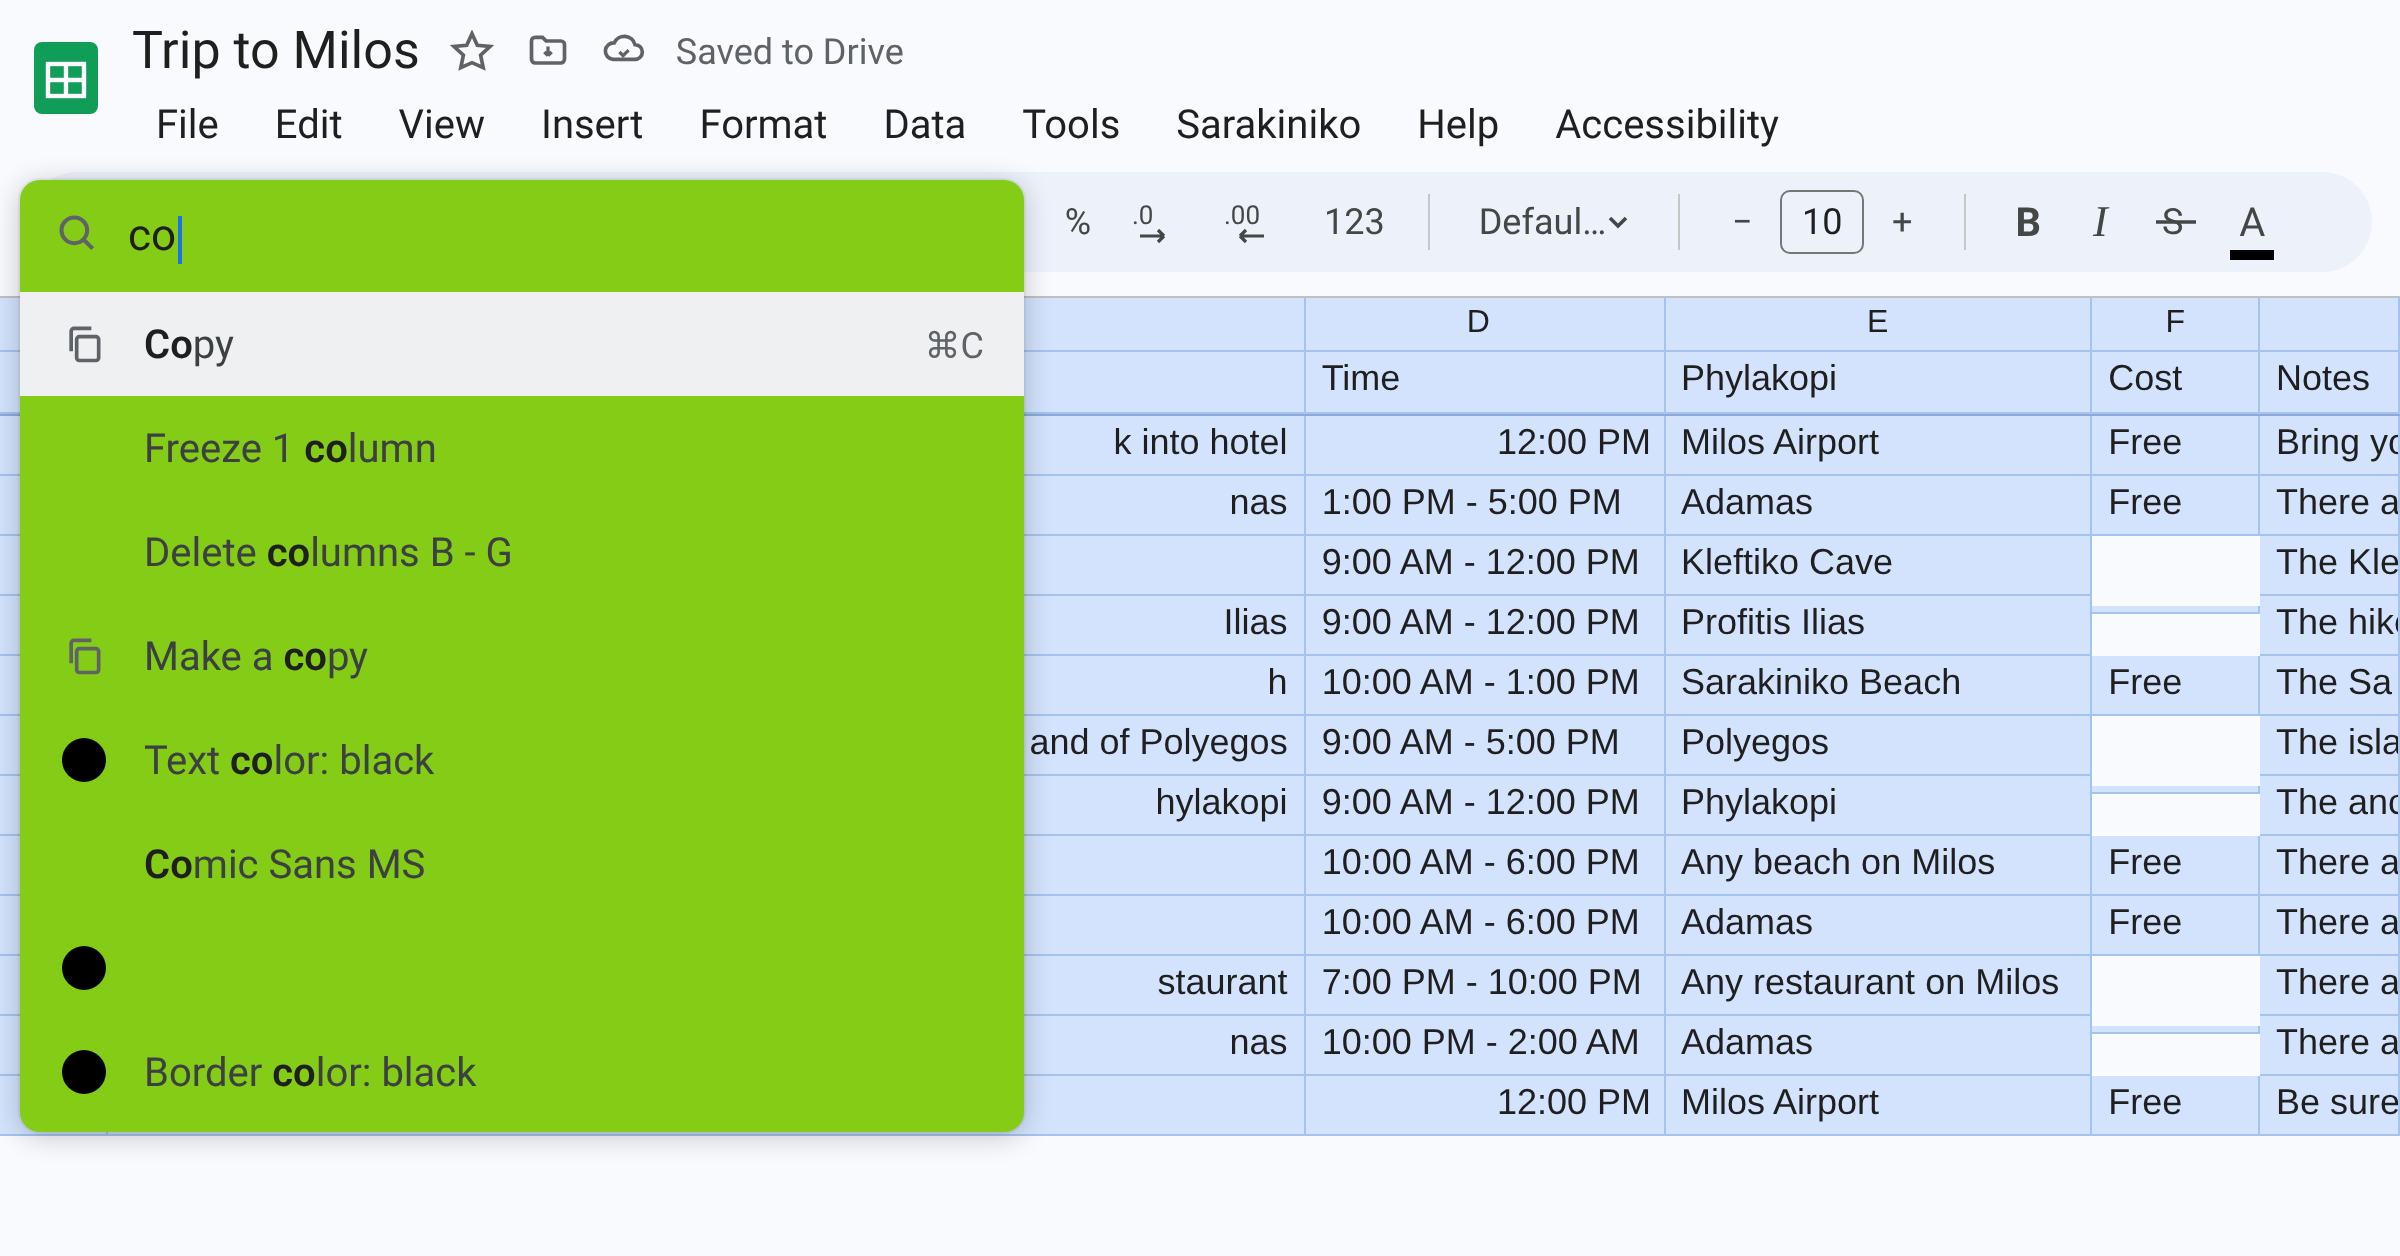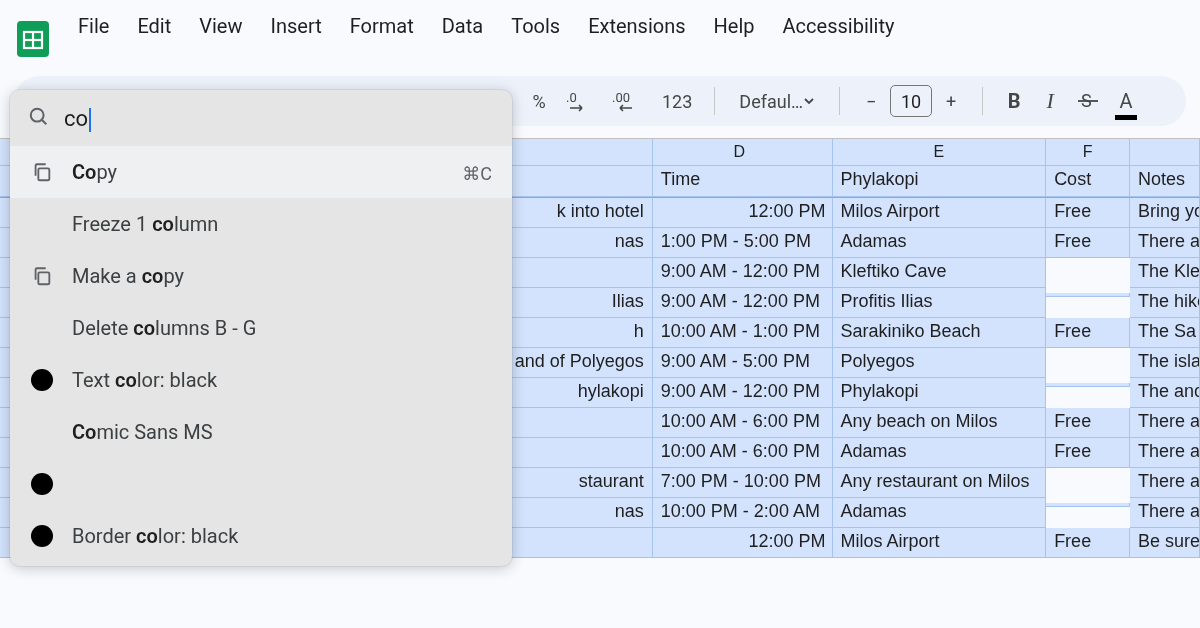--- a/index.html
+++ b/index.html
@@ -104,21 +104,21 @@
   .c-f { width:84px; }
   .c-f.r { text-align:left; padding-right:6px;margin-top:35px;}
   .c-g { flex:1; min-width:70px;}
   .hrow .cell { font-weight:400; color:#1f1f1f; }
 
   
   .popup {
     position:absolute;
     left:10px; top:90px;
     width:502px;
-    background:#e5e5e5;
+    background:#84cc16;
     border-radius:10px;
     box-shadow: 0 2px 14px rgba(0,0,0,0.22), 0 0 0 1px rgba(0,0,0,0.05);
     z-index:50;
     overflow:hidden;
     padding-bottom:4px;
   }
   .search-row {
     display:flex; align-items:center; gap:14px;
     padding: 16px 18px 14px 18px;
   }
@@ -143,29 +143,50 @@
 <div class="header">
   <div class="logo">
     <svg viewBox="0 0 40 40">
         <rect x="4" y="2" width="32" height="36" rx="4" fill="#0f9d58"></rect>
         <rect x="11" y="13" width="18" height="16" fill="none" stroke="#fff" stroke-width="2.2"></rect>
         <line x1="11" y1="21" x2="29" y2="21" stroke="#fff" stroke-width="2.2"></line>
         <line x1="20" y1="13" x2="20" y2="29" stroke="#fff" stroke-width="2.2"></line>
       </svg>
   </div>
   <div class="title-block">
+    <div class="title-row">
+      <span class="doc-title">Trip to Milos</span>
+      <span class="title-icon">
+        <svg width="22" height="22" viewBox="0 0 24 24" fill="none" stroke="#5f6368" stroke-width="2">
+            <path d="M12 2l2.9 6.3 6.9.7-5.1 4.7 1.4 6.8L12 17.8 5.9 20.5l1.4-6.8L2.2 9l6.9-.7z"></path>
+          </svg>
+      </span>
+      <span class="title-icon">
+        <svg width="24" height="22" viewBox="0 0 24 24" fill="none" stroke="#5f6368" stroke-width="2">
+            <path d="M3 6a2 2 0 012-2h4l2 2h8a2 2 0 012 2v8a2 2 0 01-2 2H5a2 2 0 01-2-2V6z"></path>
+            <path d="M12 9v5m0 0l-2-2m2 2l2-2" stroke-width="1.8"></path>
+          </svg>
+      </span>
+      <span class="title-icon">
+        <svg width="26" height="22" viewBox="0 0 24 24" fill="none" stroke="#5f6368" stroke-width="2">
+            <path d="M18 16a4 4 0 000-8 6 6 0 00-11.3-1A4.5 4.5 0 006 16h12z"></path>
+            <path d="M9.5 12l2 2 3-3" stroke-width="1.8"></path>
+          </svg>
+      </span>
+      <span class="saved-text">Saved to Drive</span>
+    </div>
     <div class="menu-row" id="menu-row">
         <div class="menu-item">File</div>
         <div class="menu-item">Edit</div>
         <div class="menu-item">View</div>
         <div class="menu-item">Insert</div>
         <div class="menu-item">Format</div>
         <div class="menu-item">Data</div>
         <div class="menu-item">Tools</div>
-        <div class="menu-item">Extensions</div>
+        <div class="menu-item">Sarakiniko</div>
         <div class="menu-item">Help</div>
         <div class="menu-item">Accessibility</div>
       </div>
   </div>
 </div>
 
 <div class="toolbar">
   <div style="width:490px"></div>
   <div class="tb-btn">%</div>
   <div class="tb-btn">
@@ -347,33 +368,33 @@
           </svg>
         </div>
         <div class="pi-text"><span class="hl">Co</span>py</div>
         <div class="pi-shortcut">⌘C</div>
       </div>
       <div class="popup-item">
         <div class="pi-icon"></div>
         <div class="pi-text">Freeze 1 <span class="hl">co</span>lumn</div>
       </div>
       <div class="popup-item">
+        <div class="pi-icon"></div>
+        <div class="pi-text">Delete <span class="hl">co</span>lumns B - G</div>
+      </div>
+      <div class="popup-item">
         <div class="pi-icon">
           <svg width="22" height="22" viewBox="0 0 24 24" fill="none" stroke="#5f6368" stroke-width="2">
             <rect x="8" y="8" width="12" height="13" rx="1.5"></rect>
             <path d="M5 16V5a1.5 1.5 0 011.5-1.5H16"></path>
           </svg>
         </div>
         <div class="pi-text">Make a <span class="hl">co</span>py</div>
       </div>
       <div class="popup-item">
-        <div class="pi-icon"></div>
-        <div class="pi-text">Delete <span class="hl">co</span>lumns B - G</div>
-      </div>
-      <div class="popup-item">
         <div class="pi-icon">
           <div class="swatch"></div>
         </div>
         <div class="pi-text">Text <span class="hl">co</span>lor: black</div>
       </div>
       <div class="popup-item">
         <div class="pi-icon"></div>
         <div class="pi-text"><span class="hl">Co</span>mic Sans MS</div>
       </div>
       <div class="popup-item">

